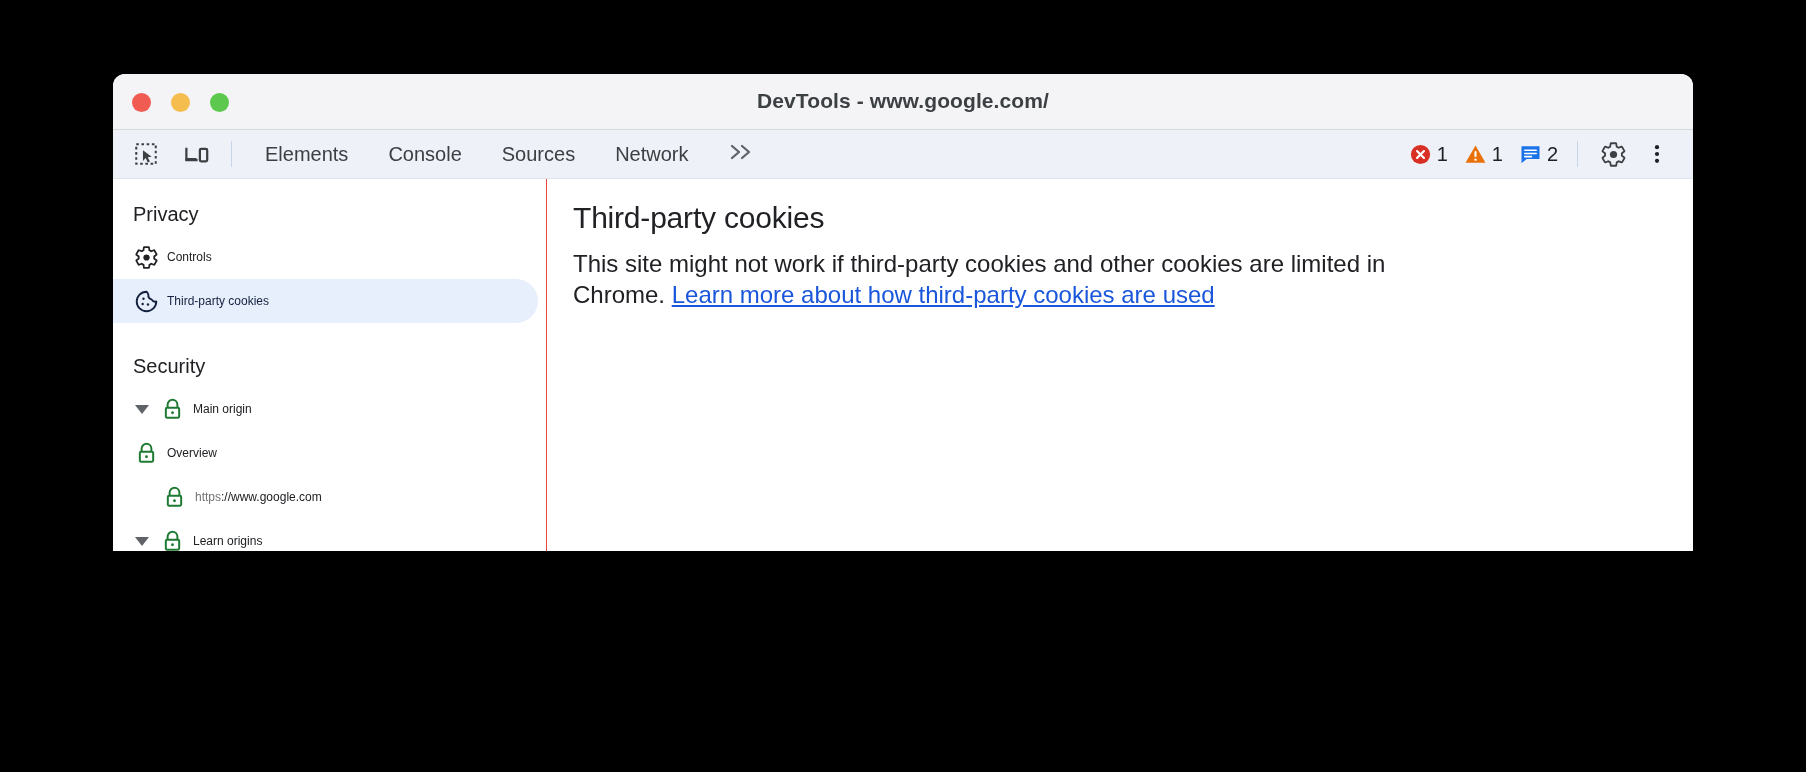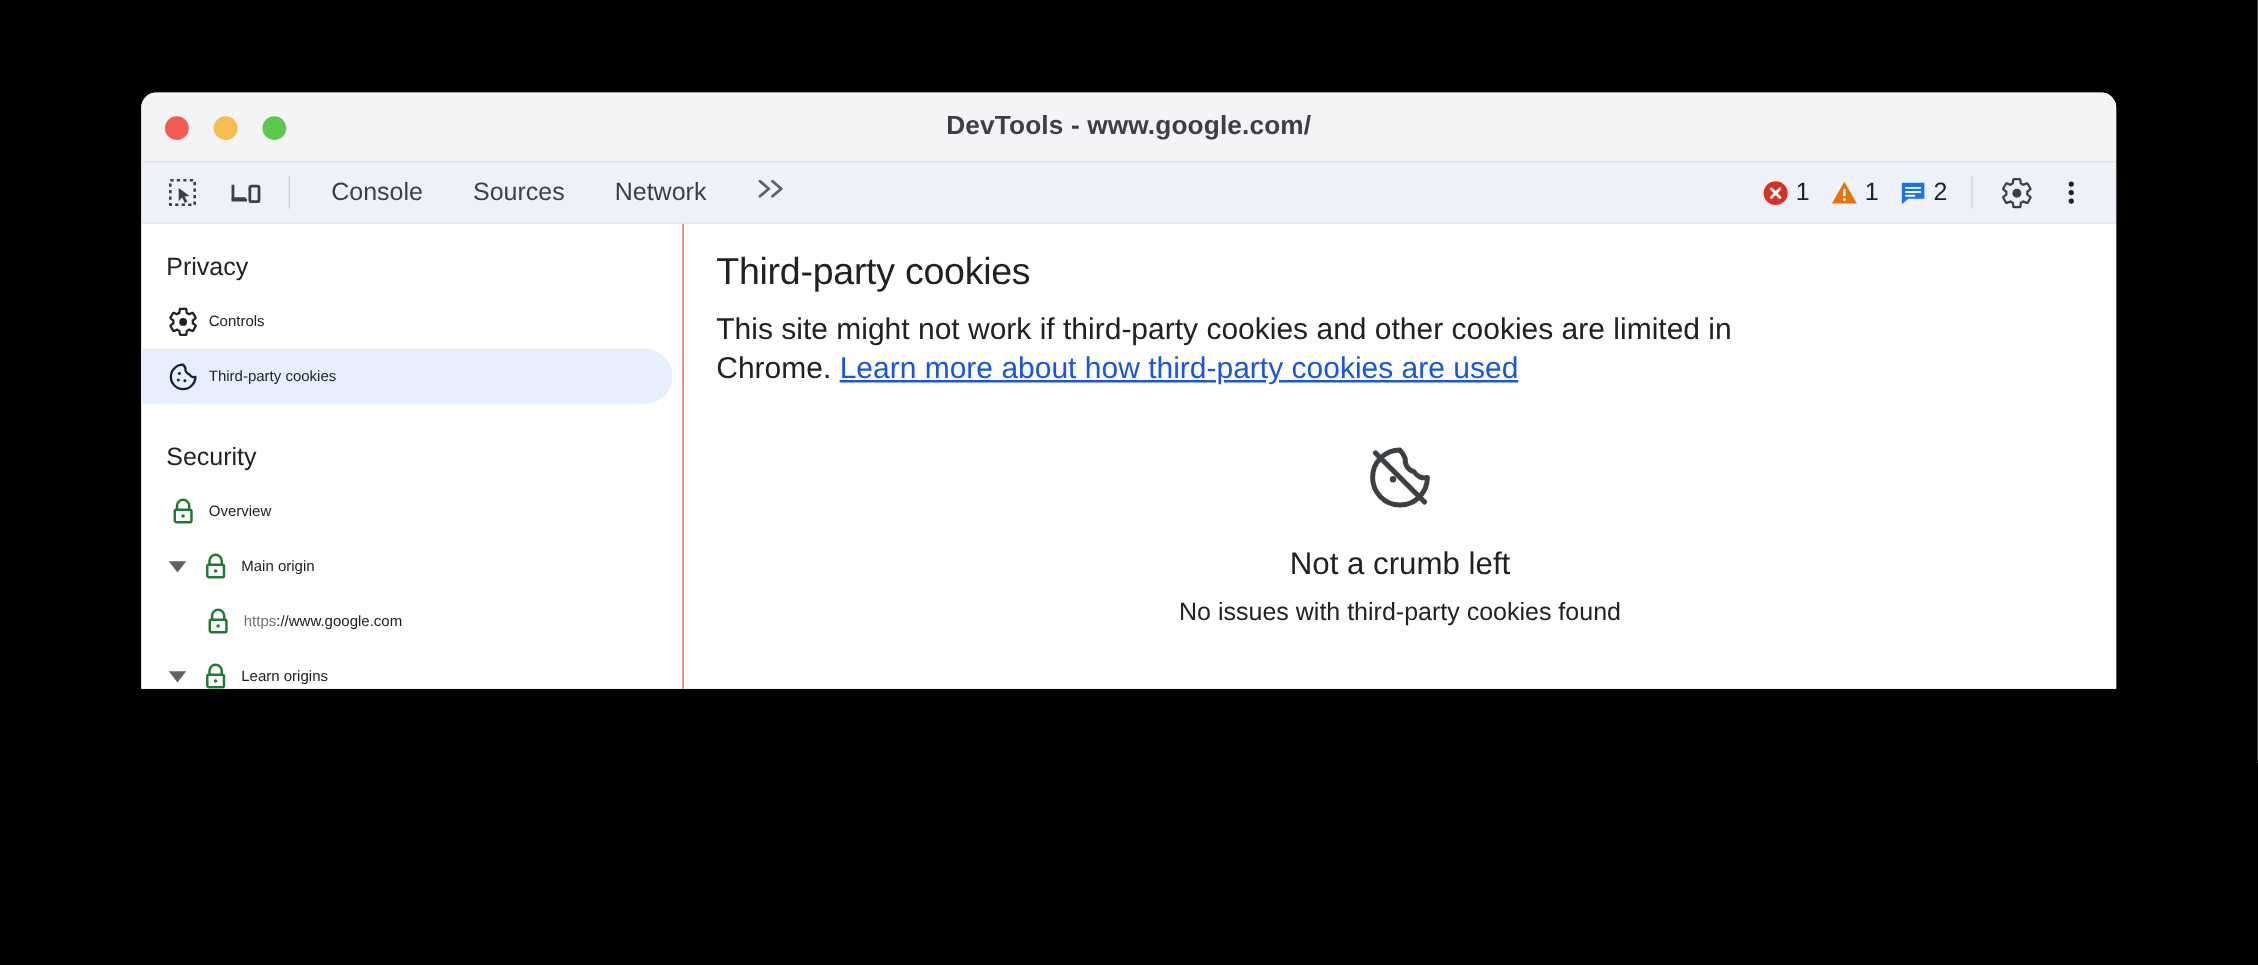--- a/index.html
+++ b/index.html
@@ -238,20 +238,23 @@
       <svg width="27" height="27" viewBox="0 0 24 24">
         <path d="M3 6 v10 h9" fill="none" stroke="#3c4043" stroke-width="2"></path>
         <path d="M2 17 h11" fill="none" stroke="#3c4043" stroke-width="2"></path>
         <rect x="15" y="7" width="6.5" height="11" rx="1.2" fill="none" stroke="#3c4043" stroke-width="2"></rect>
       </svg>
     </div>
 
     <div class="vdiv"></div>
 
     <div class="tab">
+      <span>Elements</span>
+    </div>
+    <div class="tab">
       <span>Console</span>
     </div>
     <div class="tab">
       <span>Sources</span>
     </div>
     <div class="tab">
       <span>Network</span>
     </div>
 
     <div id="more-tabs">
@@ -330,41 +333,41 @@
             <circle cx="9.1" cy="9.4" r="1.15" fill="#14223f"></circle>
             <circle cx="8.3" cy="14.4" r="1.15" fill="#14223f"></circle>
             <circle cx="13.4" cy="14.9" r="1.15" fill="#14223f"></circle>
           </svg>
         </span>
         <span>Third-party cookies</span>
       </div>
 
       <div class="section-title" style="margin-top:22px;">Security</div>
 
-      <div class="nav-item">
+      <div class="nav-item has-twisty">
+        <span class="twisty"></span>
         <span class="ico">
           <svg width="25" height="25" viewBox="0 0 24 24">
             <path d="M7.3 10.3V7.4a4.7 4.7 0 0 1 9.4 0v2.9" fill="none" stroke="#1e7a33" stroke-width="1.9"></path>
             <rect x="5.6" y="10.3" width="12.8" height="9.6" rx="1.1" fill="none" stroke="#1e7a33" stroke-width="1.9"></rect>
             <circle cx="12" cy="15.1" r="1.35" fill="#1e7a33"></circle>
           </svg>
         </span>
-        <span>Overview</span>
-      </div>
-
-      <div class="nav-item has-twisty">
-        <span class="twisty"></span>
+        <span>Main origin</span>
+      </div>
+
+      <div class="nav-item">
         <span class="ico">
           <svg width="25" height="25" viewBox="0 0 24 24">
             <path d="M7.3 10.3V7.4a4.7 4.7 0 0 1 9.4 0v2.9" fill="none" stroke="#1e7a33" stroke-width="1.9"></path>
             <rect x="5.6" y="10.3" width="12.8" height="9.6" rx="1.1" fill="none" stroke="#1e7a33" stroke-width="1.9"></rect>
             <circle cx="12" cy="15.1" r="1.35" fill="#1e7a33"></circle>
           </svg>
         </span>
-        <span>Main origin</span>
+        <span>Overview</span>
       </div>
 
       <div class="nav-item indent1">
         <span class="ico">
           <svg width="25" height="25" viewBox="0 0 24 24">
             <path d="M7.3 10.3V7.4a4.7 4.7 0 0 1 9.4 0v2.9" fill="none" stroke="#1e7a33" stroke-width="1.9"></path>
             <rect x="5.6" y="10.3" width="12.8" height="9.6" rx="1.1" fill="none" stroke="#1e7a33" stroke-width="1.9"></rect>
             <circle cx="12" cy="15.1" r="1.35" fill="#1e7a33"></circle>
           </svg>
         </span>
@@ -381,24 +384,15 @@
           </svg>
         </span>
         <span>Learn origins</span>
       </div>
     </div>
 
     <div id="content">
       <h1>Third-party cookies</h1>
       <div class="desc"><span>This site might not work if third-party cookies and other cookies are limited in Chrome. </span><a href="#">Learn more about how third-party cookies are used</a></div>
 
-      <div id="empty-state">
-        <svg width="56" height="56" viewBox="0 0 24 24">
-          <path d="M12 2.6a9.4 9.4 0 1 0 9.4 9.4 4.1 4.1 0 0 1-4.6-2 4.1 4.1 0 0 1-3-4.5A9.3 9.3 0 0 0 12 2.6z" fill="none" stroke="#3c4043" stroke-width="1.7" stroke-linejoin="round"></path>
-          <circle cx="9.6" cy="12.6" r="1.1" fill="#3c4043"></circle>
-          <path d="M3.6 3.6 L20.4 20.4" stroke="#3c4043" stroke-width="1.8" stroke-linecap="round"></path>
-        </svg>
-        <div class="es-title">Not a crumb left</div>
-        <div class="es-sub">No issues with third-party cookies found</div>
-      </div>
     </div>
   </div>
 </div>
 
 </body></html>

